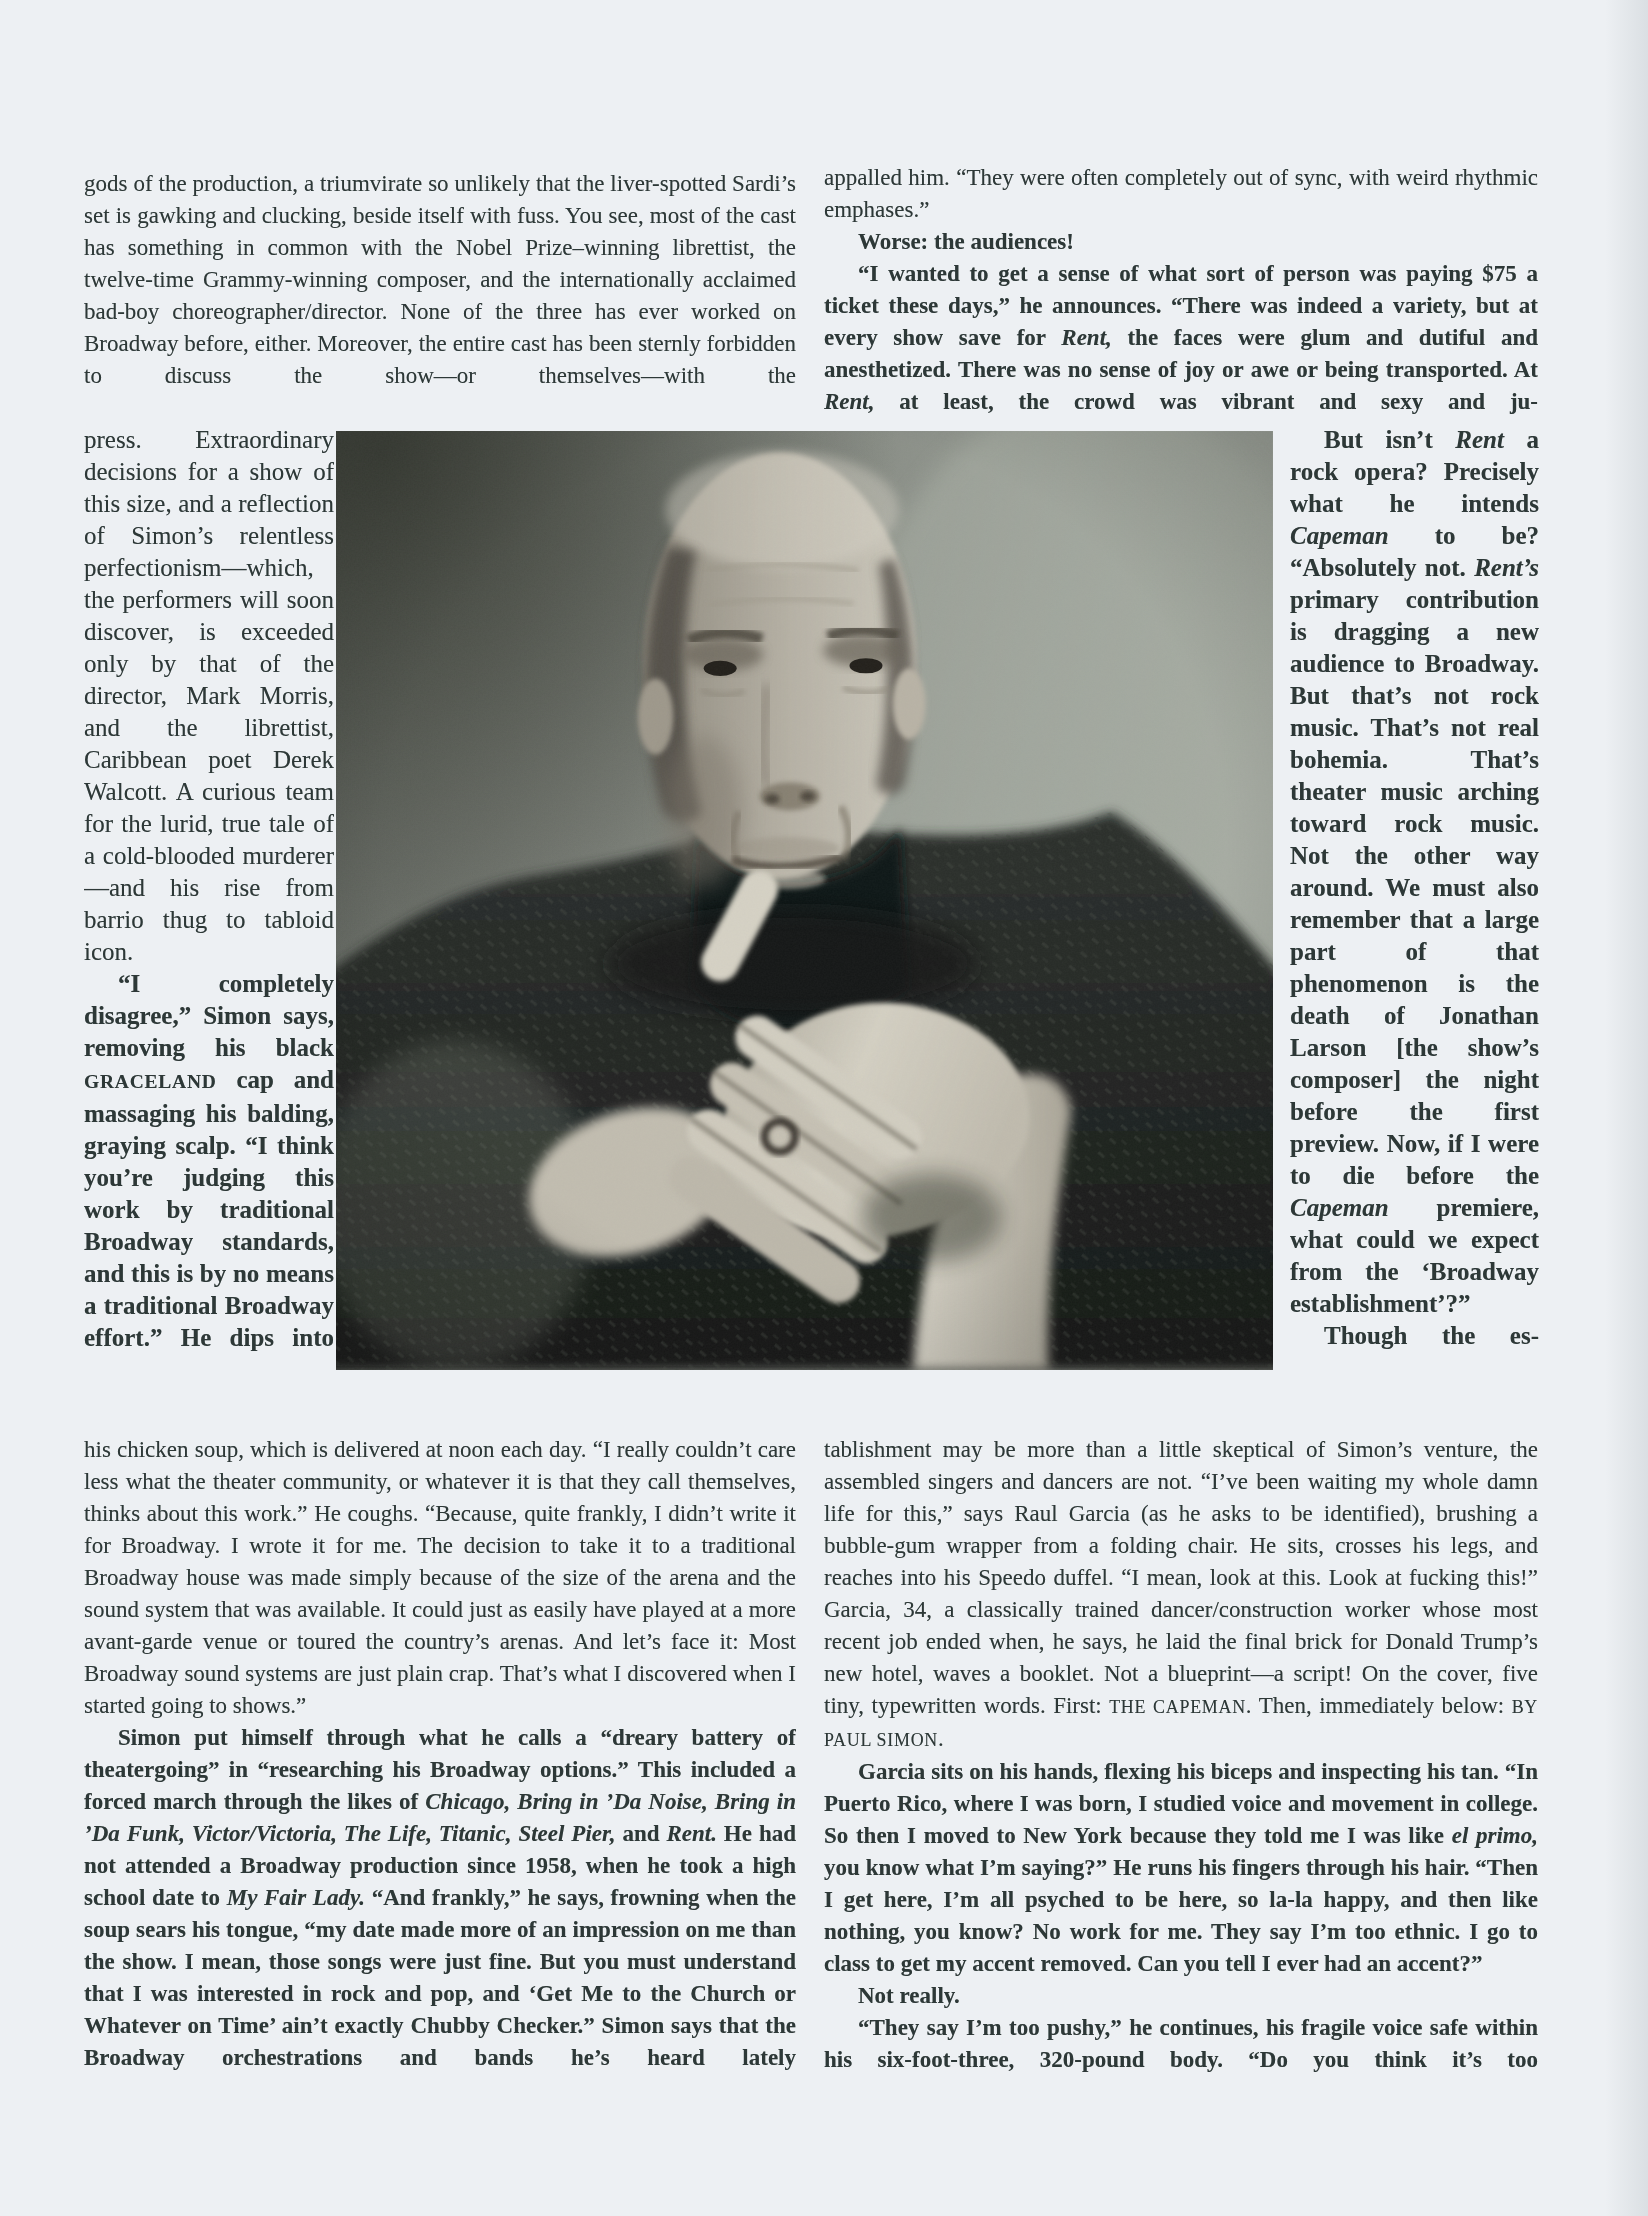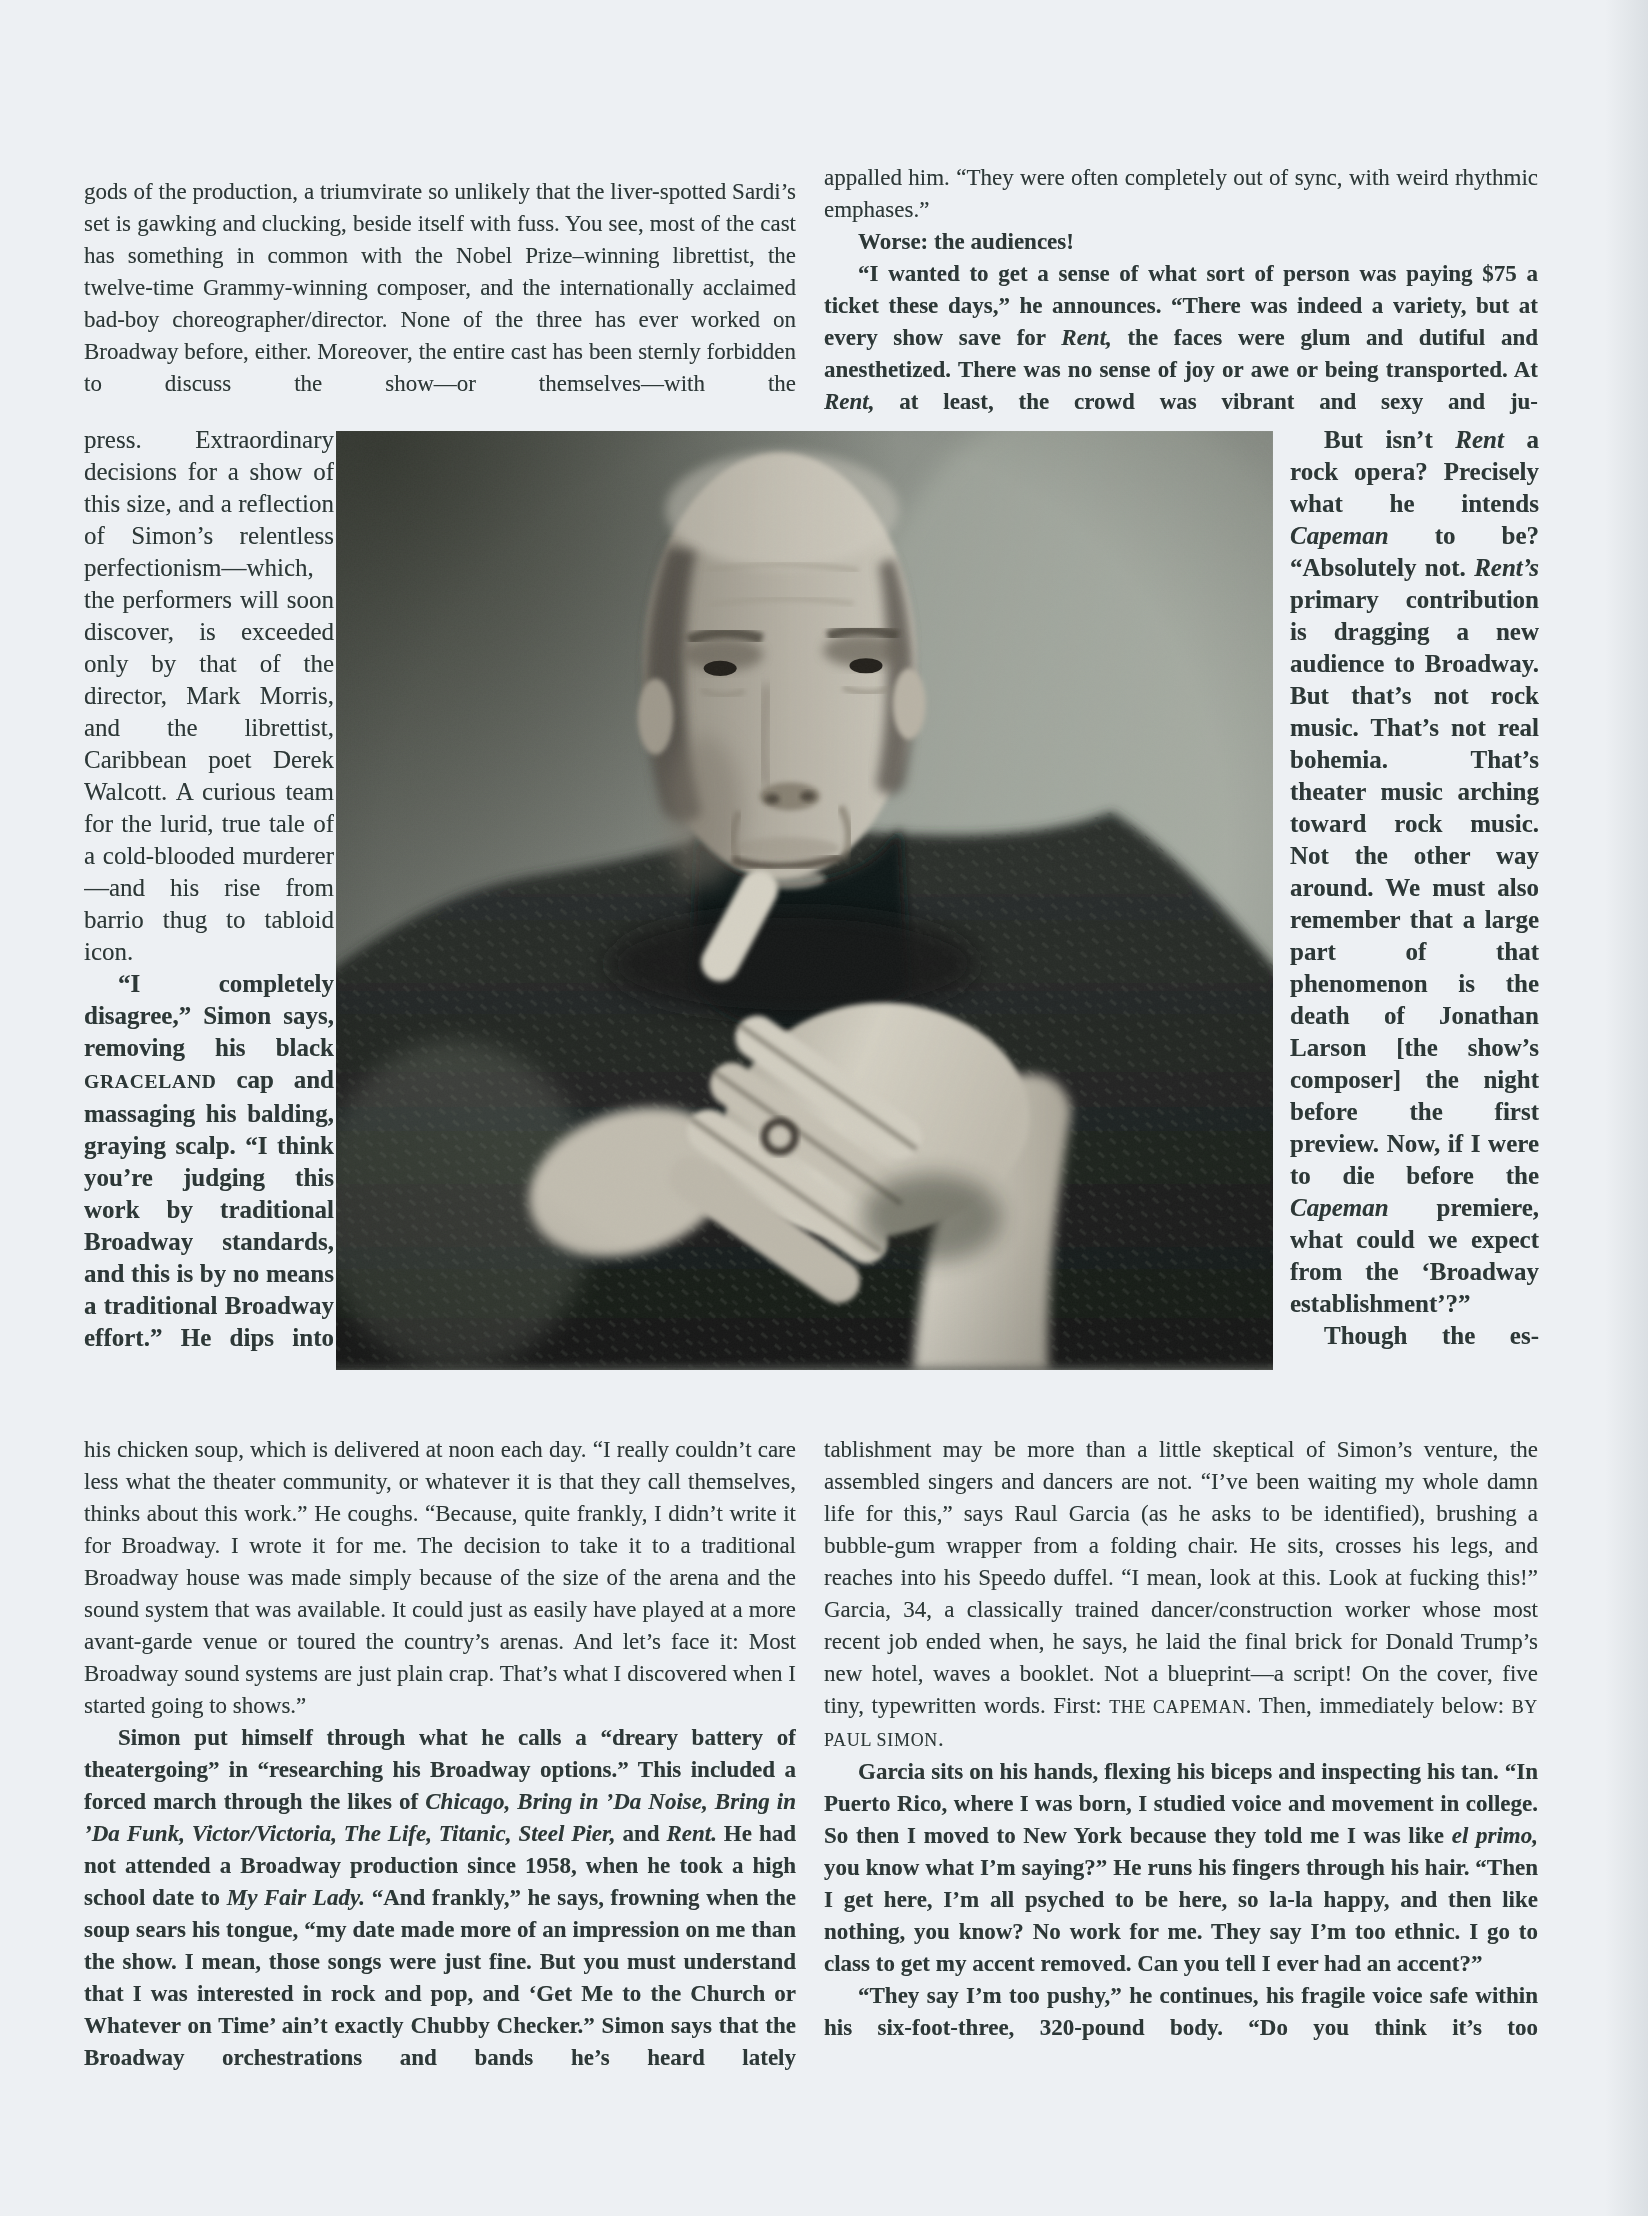--- a/index.html
+++ b/index.html
@@ -23,21 +23,21 @@
     overflow:hidden;
     text-shadow:0 0 0.6px rgba(45,56,55,.35);
   }
   .block p{margin:0;padding:0;}
   .block p.ind{text-indent:34px;font-weight:bold;}
   .block p.jlast{text-align-last:justify;}
   .narrow{font-size:25px;}
   .sc{font-size:.78em;letter-spacing:.04em;}
   em{font-style:italic;}
 
-  #left-top   {left:84px; top:176px;  width:712px; height:261px;}
+  #left-top   {left:84px; top:168px;  width:712px; height:261px;}
   #left-narrow{left:84px; top:424px;  width:250px;  height:1008px;}
   #left-bottom{left:84px; top:1434px; width:712px; height:761px;}
   #right-top   {left:824px; top:162px;  width:714px; height:261px;}
   #right-narrow{left:1290px; top:424px;  width:249px;  height:1008px;}
   #right-bottom{left:824px; top:1434px; width:714px; height:761px;}
 
   #photo{
     position:absolute;left:336px;top:431px;width:937px;height:939px;
     margin:0;padding:0;overflow:hidden;background:#83877f;
   }
@@ -76,20 +76,21 @@
   </section>
 
   <section class="block narrow" id="right-narrow">
     <p class="ind">But isn’t <em>Rent</em> a rock opera? Precisely what he intends <em>Capeman</em> to be? “Absolutely not. <em>Rent’s</em> primary contribution is dragging a new audience to Broadway. But that’s not rock music. That’s not real bohemia. That’s theater music arching toward rock music. Not the other way around. We must also remember that a large part of that phenomenon is the death of Jonathan Larson [the show’s composer] the night before the first preview. Now, if I were to die before the <em>Capeman</em> premiere, what could we expect from the ‘Broadway establishment’?”</p>
     <p class="ind jlast">Though the es-</p>
   </section>
 
   <section class="block" id="right-bottom">
     <p>tablishment may be more than a little skeptical of Simon’s venture, the assembled singers and dancers are not. “I’ve been waiting my whole damn life for this,” says Raul Garcia (as he asks to be identified), brushing a bubble-gum wrapper from a folding chair. He sits, crosses his legs, and reaches into his Speedo duffel. “I mean, look at this. Look at fucking this!” Garcia, 34, a classically trained dancer/construction worker whose most recent job ended when, he says, he laid the final brick for Donald Trump’s new hotel, waves a booklet. Not a blueprint—a script! On the cover, five tiny, typewritten words. First: <span class="sc">THE CAPEMAN</span>. Then, immediately below: <span class="sc">BY PAUL SIMON</span>.</p>
     <p class="ind">Garcia sits on his hands, flexing his biceps and inspecting his tan. “In Puerto Rico, where I was born, I studied voice and movement in college. So then I moved to New York because they told me I was like <em>el primo,</em> you know what I’m saying?” He runs his fingers through his hair. “Then I get here, I’m all psyched to be here, so la-la happy, and then like nothing, you know? No work for me. They say I’m too ethnic. I go to class to get my accent removed. Can you tell I ever had an accent?”</p>
+    <p class="ind">Not really.</p>
     <p class="ind jlast">“They say I’m too pushy,” he continues, his fragile voice safe within his six-foot-three, 320-pound body. “Do you think it’s too</p>
   </section>
 
   <figure id="photo">
     <svg viewBox="0 0 739 740" preserveAspectRatio="none">
       <defs>
         <linearGradient id="bgg" x1="0" y1="0" x2="1" y2="0.25">
           <stop offset="0" stop-color="#5c605a"></stop>
           <stop offset="0.4" stop-color="#7f837c"></stop>
           <stop offset="0.75" stop-color="#989d95"></stop>

